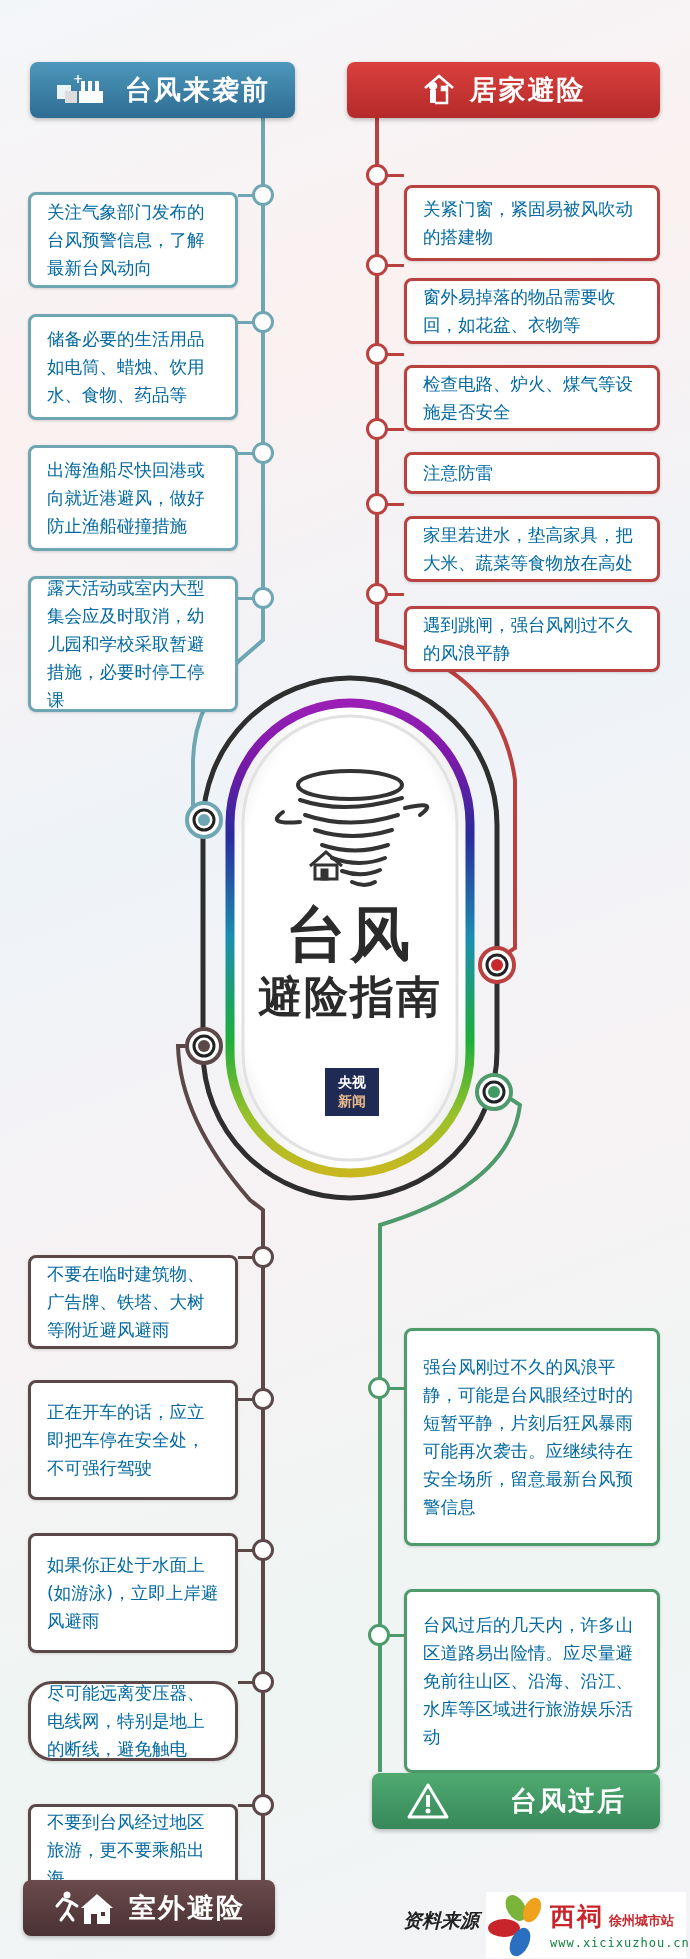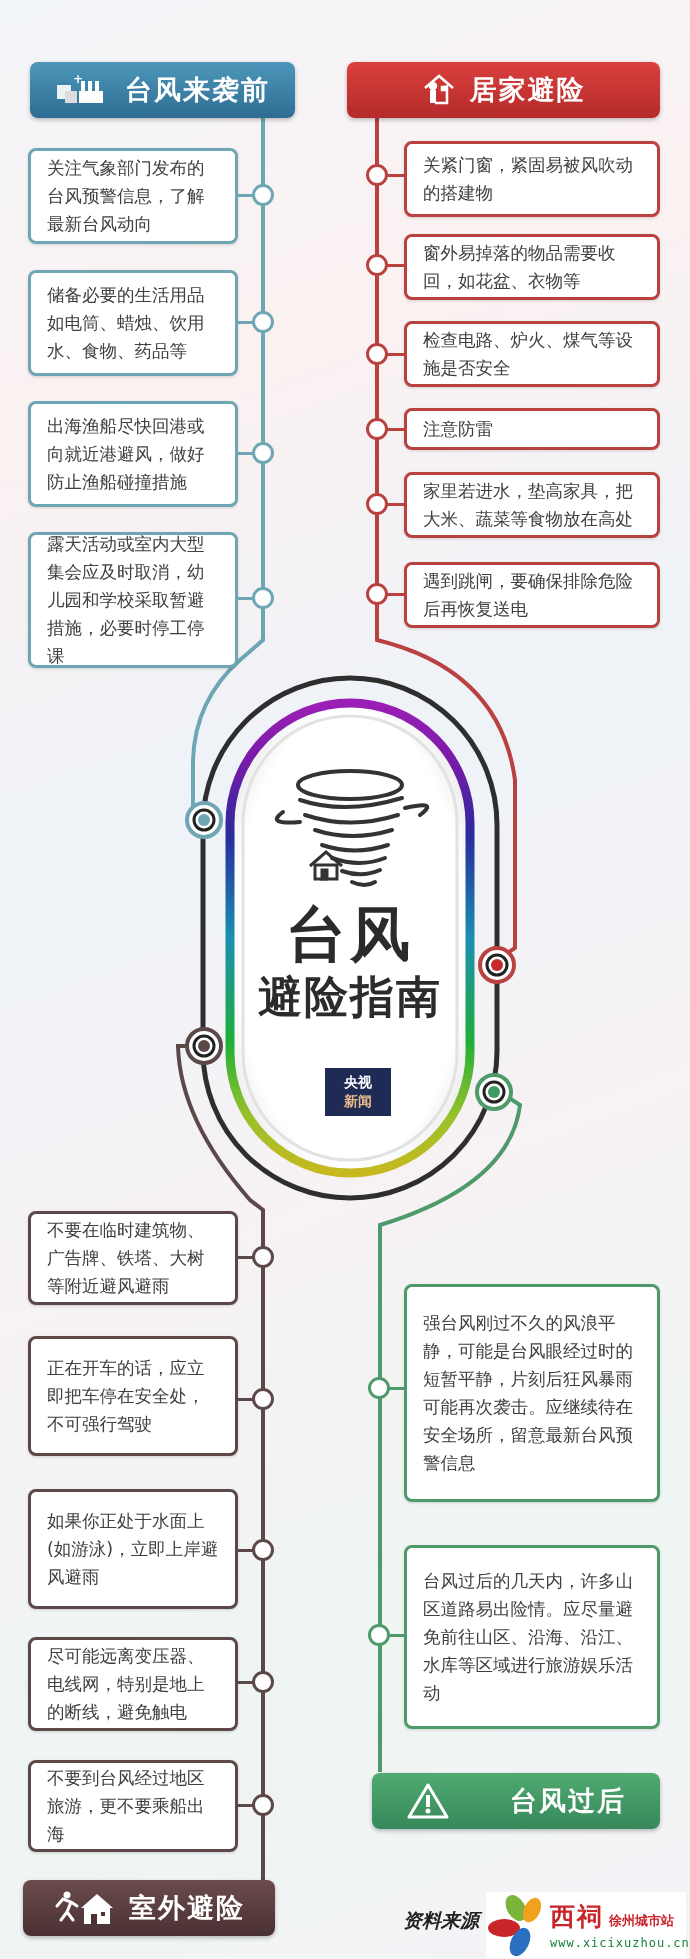--- a/index.html
+++ b/index.html
@@ -17,23 +17,24 @@
     box-shadow: 0 2px 4px rgba(0,0,0,0.25);
   }
   .header .hicon { display: inline-flex; align-items: center; }
   .h-blue  { background: linear-gradient(#4d97bb, #2e6c93); }
   .h-red   { background: linear-gradient(#d9403d, #b52a2a); }
   .h-brown { background: linear-gradient(#6b4b4c, #4a3133); text-align: right; }
   .h-green { background: linear-gradient(#4faa70, #37885a); }
   .box {
     position: absolute; background: #fff; border-radius: 8px;
     border: 3px solid; padding: 10px 14px 10px 16px;
-    font-size: 17.5px; line-height: 28px; color: #404040;
+    font-size: 17.5px; line-height: 28px; color: #0369a1;
     display: flex; align-items: center;
     box-shadow: 0 1px 3px rgba(0,0,0,0.15);
+    margin-top: 44px;
   }
   .box span { display: block; }
   .b-blue  { border-color: #6fa6b4; }
   .b-red   { border-color: #b9413f; }
   .b-brown { border-color: #5c4849; justify-content: center; }
   .b-green { border-color: #4e9a6a; }
   .vline { position: absolute; width: 4px; }
   .hline { position: absolute; height: 3px; }
   .dot {
     position: absolute; width: 22px; height: 22px; border-radius: 50%;
@@ -42,21 +43,21 @@
   .footer-source {
     position: absolute; left: 395px; top: 1908px;
     font-size: 19px; font-style: italic; font-weight: bold; color: #222; margin-left: 8px;
   }
   .brand-name { color: #c8242a; font-weight: bold; font-size: 25px; letter-spacing: 2px; }
   .brand-sub  { color: #c8242a; font-size: 13px; font-weight: bold; }
   .brand-url  { color: #15803d; font-family: "DejaVu Sans Mono", monospace; font-size: 12px; letter-spacing: 1px; }
   .center-title1 { font-size: 60px; font-weight: bold; color: #2b2b2b; letter-spacing: 4px; }
   .center-title2 { font-size: 44px; font-weight: bold; color: #2b2b2b; letter-spacing: 2px; }
   .cctv {
-    width: 66px; height: 48px; background: #1f2a55; color: #fff;
+    width: 54px; height: 48px; background: #1f2a55; color: #fff;
     font-size: 14px; font-weight: bold; line-height: 19px; text-align: center;
     padding-top: 5px;
   }
   .cctv .sub { color: #e6b889; }
 </style>
 </head>
 <body>
 
 <svg class="abs" style="left:0;top:0" width="690" height="1959" viewBox="0 0 690 1959">
   <defs>
@@ -200,21 +201,21 @@
 <div class="box b-red" style="left:404px;top:321px;width:256px;height:66px;">
     <span>检查电路、炉火、煤气等设施是否安全</span>
   </div>
 <div class="box b-red" style="left:404px;top:408px;width:256px;height:42px;">
     <span>注意防雷</span>
   </div>
 <div class="box b-red" style="left:404px;top:472px;width:256px;height:66px;">
     <span>家里若进水，垫高家具，把大米、蔬菜等食物放在高处</span>
   </div>
 <div class="box b-red" style="left:404px;top:562px;width:256px;height:66px;">
-    <span>遇到跳闸，要确保排除危险后再恢复送电</span>
+    <span>遇到跳闸，强台风刚过不久的风浪平静</span>
   </div>
 
 <div class="hline" style="left:382px;top:174px;width:22px;background:#b9413f;"></div>
 <div class="hline" style="left:382px;top:264px;width:22px;background:#b9413f;"></div>
 <div class="hline" style="left:382px;top:353px;width:22px;background:#b9413f;"></div>
 <div class="hline" style="left:382px;top:428px;width:22px;background:#b9413f;"></div>
 <div class="hline" style="left:382px;top:503px;width:22px;background:#b9413f;"></div>
 <div class="hline" style="left:382px;top:593px;width:22px;background:#b9413f;"></div>
 <div class="dot" style="left:366px;top:164px;border-color:#b9413f;"></div>
 <div class="dot" style="left:366px;top:254px;border-color:#b9413f;"></div>
@@ -225,21 +226,21 @@
 
 <div class="box b-brown" style="left:28px;top:1211px;width:210px;height:94px;">
     <span>不要在临时建筑物、广告牌、铁塔、大树等附近避风避雨</span>
   </div>
 <div class="box b-brown" style="left:28px;top:1336px;width:210px;height:120px;">
     <span>正在开车的话，应立即把车停在安全处，不可强行驾驶</span>
   </div>
 <div class="box b-brown" style="left:28px;top:1489px;width:210px;height:120px;">
     <span>如果你正处于水面上(如游泳)，立即上岸避风避雨</span>
   </div>
-<div class="box b-brown" style="left:28px;top:1637px;width:210px;height:94px;">
+<div class="box b-brown" style="left:28px;top:1637px;width:210px;height:80px;border-radius:24px;">
     <span>尽可能远离变压器、电线网，特别是地上的断线，避免触电</span>
   </div>
 <div class="box b-brown" style="left:28px;top:1760px;width:210px;height:92px;">
     <span>不要到台风经过地区旅游，更不要乘船出海</span>
   </div>
 
 <div class="hline" style="left:238px;top:1256px;width:20px;background:#5c4849;"></div>
 <div class="hline" style="left:238px;top:1398px;width:20px;background:#5c4849;"></div>
 <div class="hline" style="left:238px;top:1549px;width:20px;background:#5c4849;"></div>
 <div class="hline" style="left:238px;top:1681px;width:20px;background:#5c4849;"></div>

